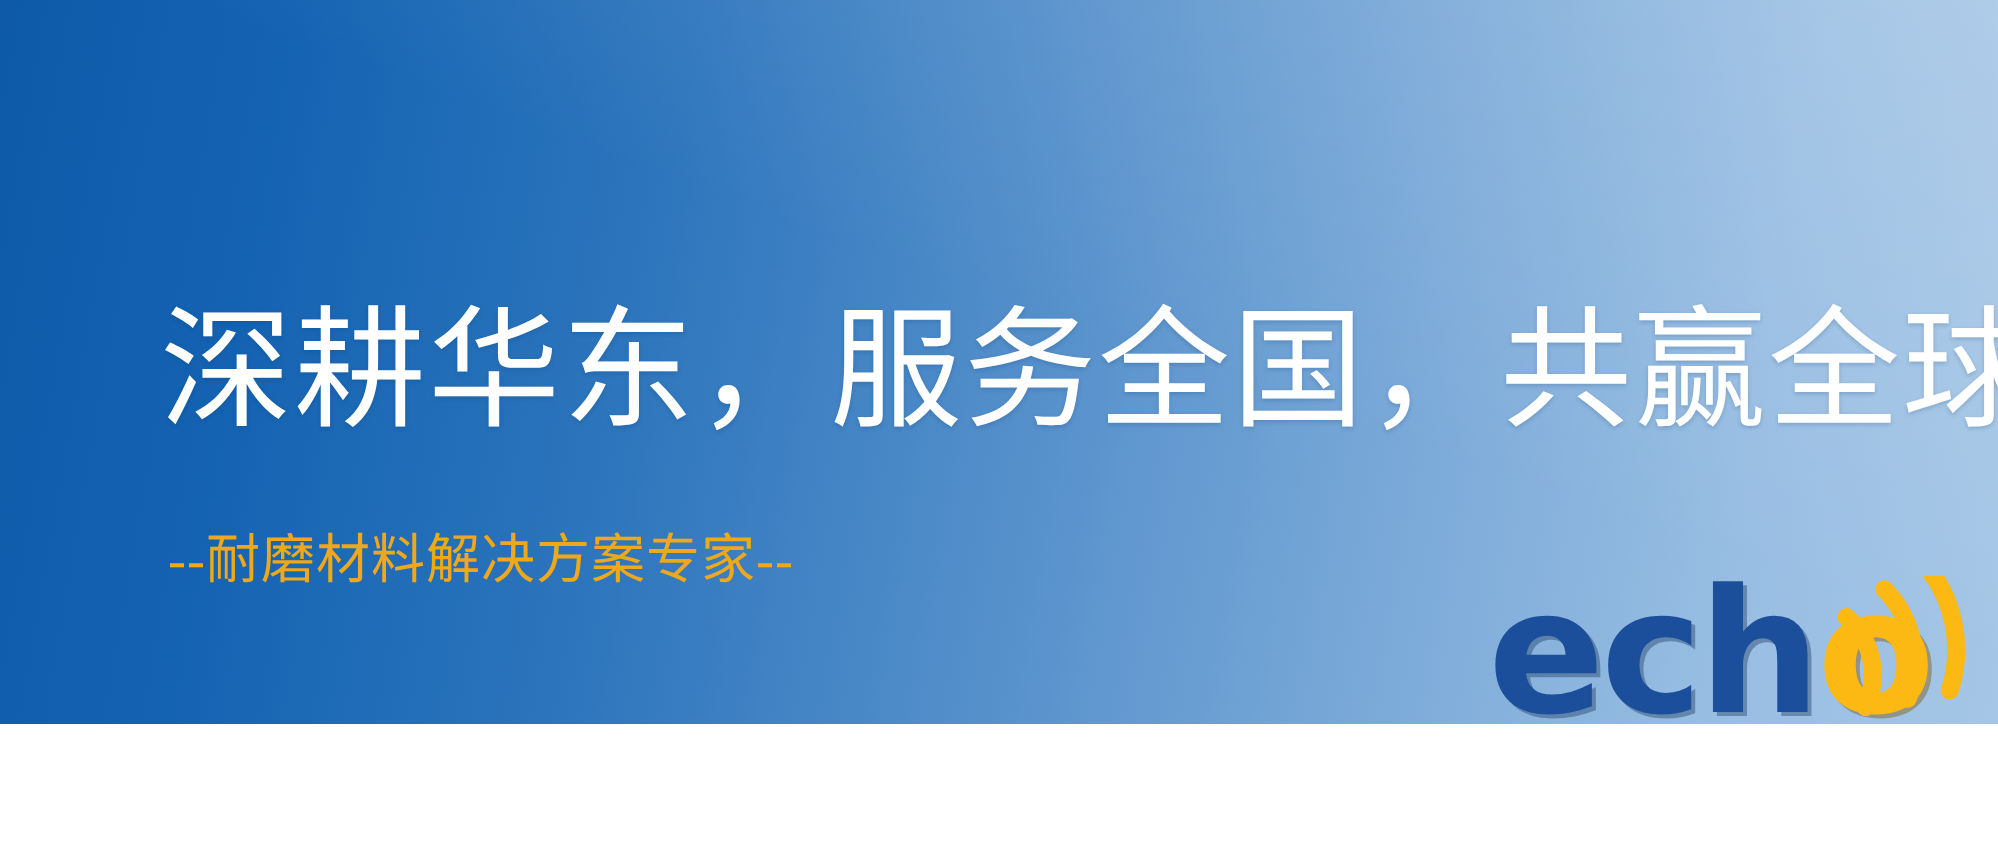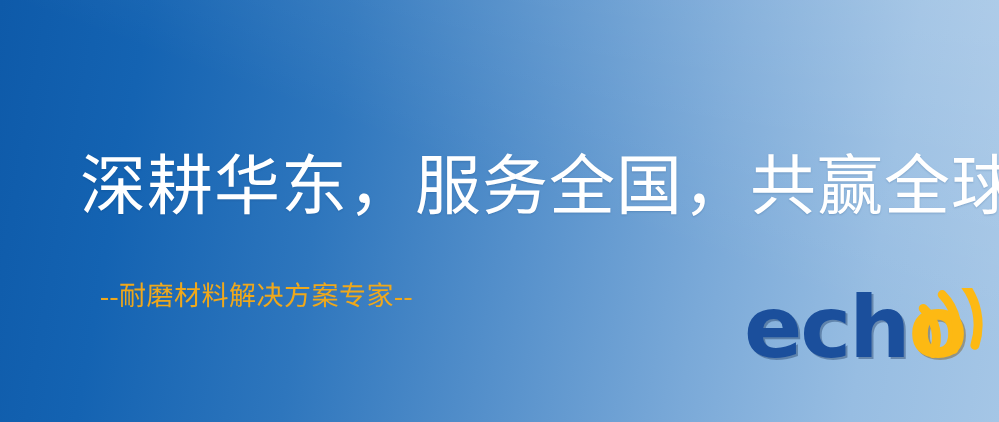--- a/index.html
+++ b/index.html
@@ -8,21 +8,21 @@
     padding: 0;
     background: #ffffff;
   }
   body {
     font-family: "Liberation Sans", sans-serif;
   }
 
   .banner {
     position: relative;
     width: 999px;
-    height: 422px;
+    height: 362px;
     overflow: hidden;
     
     background:
       linear-gradient(103deg,
         #0f5aa8 0%,
         #14620f00 0%,
         rgba(0,0,0,0) 100%),
       linear-gradient(100deg,
         #0e5aa9 0%,
         #1463b2 14%,
@@ -54,21 +54,21 @@
     letter-spacing: 1px;
     line-height: 1.05;
     white-space: nowrap;
     text-shadow: 0 1px 2px rgba(12,60,110,0.22);
   }
 
   .subtitle {
     position: absolute;
     left: 84px;
     top: 266px;
-    margin: 16px;
+    margin: 0;
     color: #efa81b;
     font-family: "Liberation Serif", "DejaVu Serif", serif;
     font-size: 27px;
     font-weight: 400;
     letter-spacing: 0.5px;
     line-height: 1.1;
     white-space: nowrap;
   }
 
   

